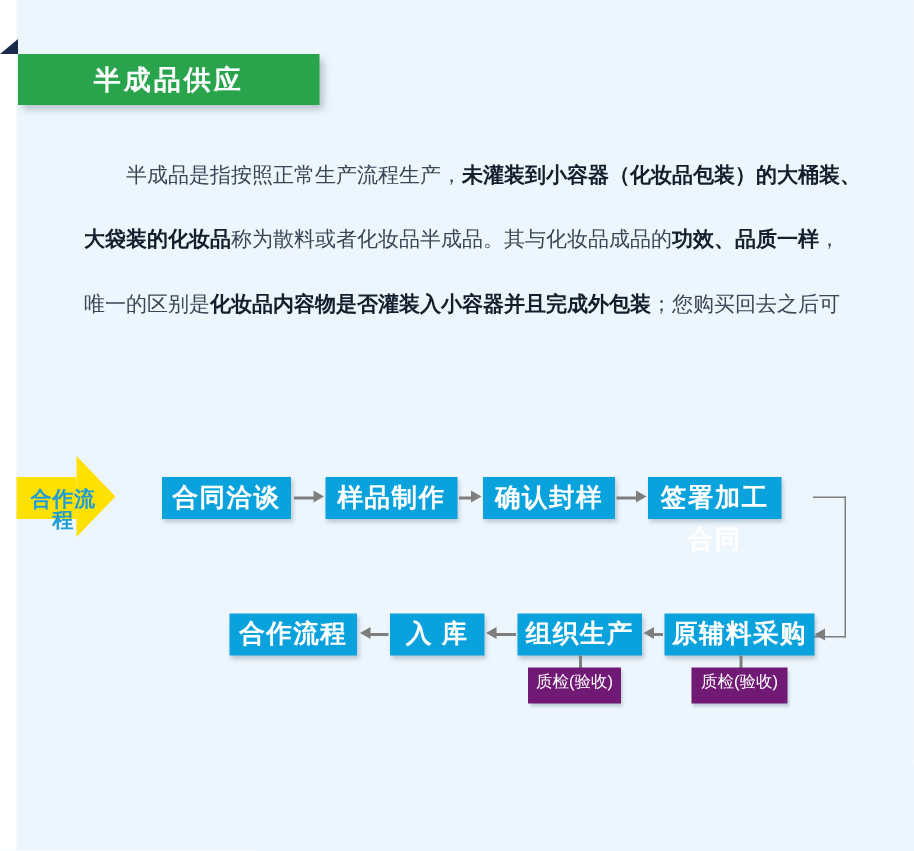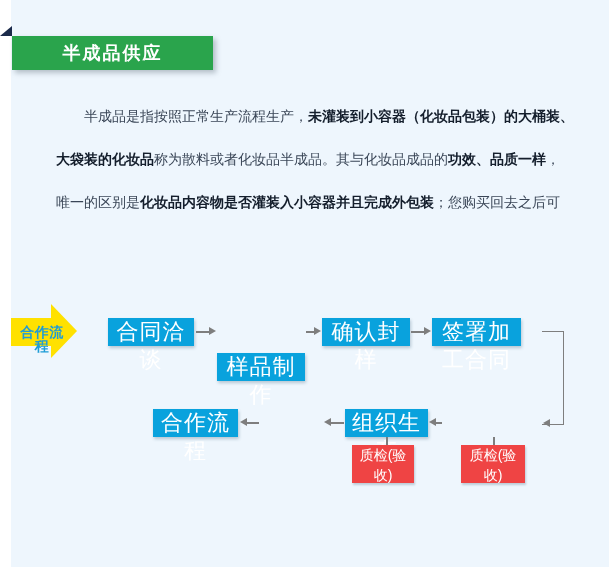--- a/index.html
+++ b/index.html
@@ -30,32 +30,32 @@
     position:absolute;left:56px;top:95px;width:545px;
     font-size:14px;color:#3a4657;
   }
   .para-line{height:43px;line-height:43px;white-space:nowrap;}
   .para-line:first-child{padding-left:28px;}
   .para .seg-b{font-weight:700;color:#141e2c;}
 
   
   .flow-box{
     position:absolute;height:28px;background:#09a2dd;
-    color:#ffffff;font-size:22px;font-weight:400;text-align:center;
+    color:#ffffff;font-size:17px;font-weight:700;text-align:center;
     line-height:28px;letter-spacing:1px;
     box-shadow:1px 2px 3px rgba(40,80,105,.28);
   }
   .qc-box{
-    position:absolute;height:38px;background:#ef4444;
-    color:#ffffff;font-size:14px;font-weight:400;text-align:center;
+    position:absolute;height:24px;background:#701a75;
+    color:#ffffff;font-size:11px;font-weight:400;text-align:center;
     line-height:20px;box-shadow:1px 2px 2px rgba(40,80,105,.25);
   }
   
   .b-r1-0{left:108px;top:318px;width:86px;}
-  .b-r1-1{left:217px;top:318px;width:88px;margin-top:35px;}
+  .b-r1-1{left:217px;top:318px;width:88px;}
   .b-r1-2{left:322px;top:318px;width:88px;}
   .b-r1-3{left:432px;top:318px;width:89px;}
   
   .b-r2-0{left:153px;top:409px;width:85px;}
   .b-r2-1{left:260px;top:409px;width:63px;}
   .b-r2-2{left:345px;top:409px;width:83px;}
   .b-r2-3{left:443px;top:409px;width:100px;}
   
   .qc-0{left:352px;top:445px;width:62px;}
   .qc-1{left:461px;top:445px;width:64px;}
@@ -141,27 +141,29 @@
   <div class="flow-box b-r1-3">签署加工合同</div>
 
   <div class="elbow"></div>
   <div class="elbow-head"></div>
 
   <div class="flow-box b-r2-0">合作流程</div>
   <div class="harrow left a-r2-0">
       <div class="shaft"></div>
       <div class="head"></div>
     </div>
+  <div class="flow-box b-r2-1">入 库</div>
   <div class="harrow left a-r2-1">
       <div class="shaft"></div>
       <div class="head"></div>
     </div>
   <div class="flow-box b-r2-2">组织生产</div>
   <div class="harrow left a-r2-2">
       <div class="shaft"></div>
       <div class="head"></div>
     </div>
+  <div class="flow-box b-r2-3">原辅料采购</div>
 
   <div class="vline v-0"></div>
   <div class="qc-box qc-0">质检(验收)</div>
   <div class="vline v-1"></div>
   <div class="qc-box qc-1">质检(验收)</div>
 </div>
 
 </body></html>

